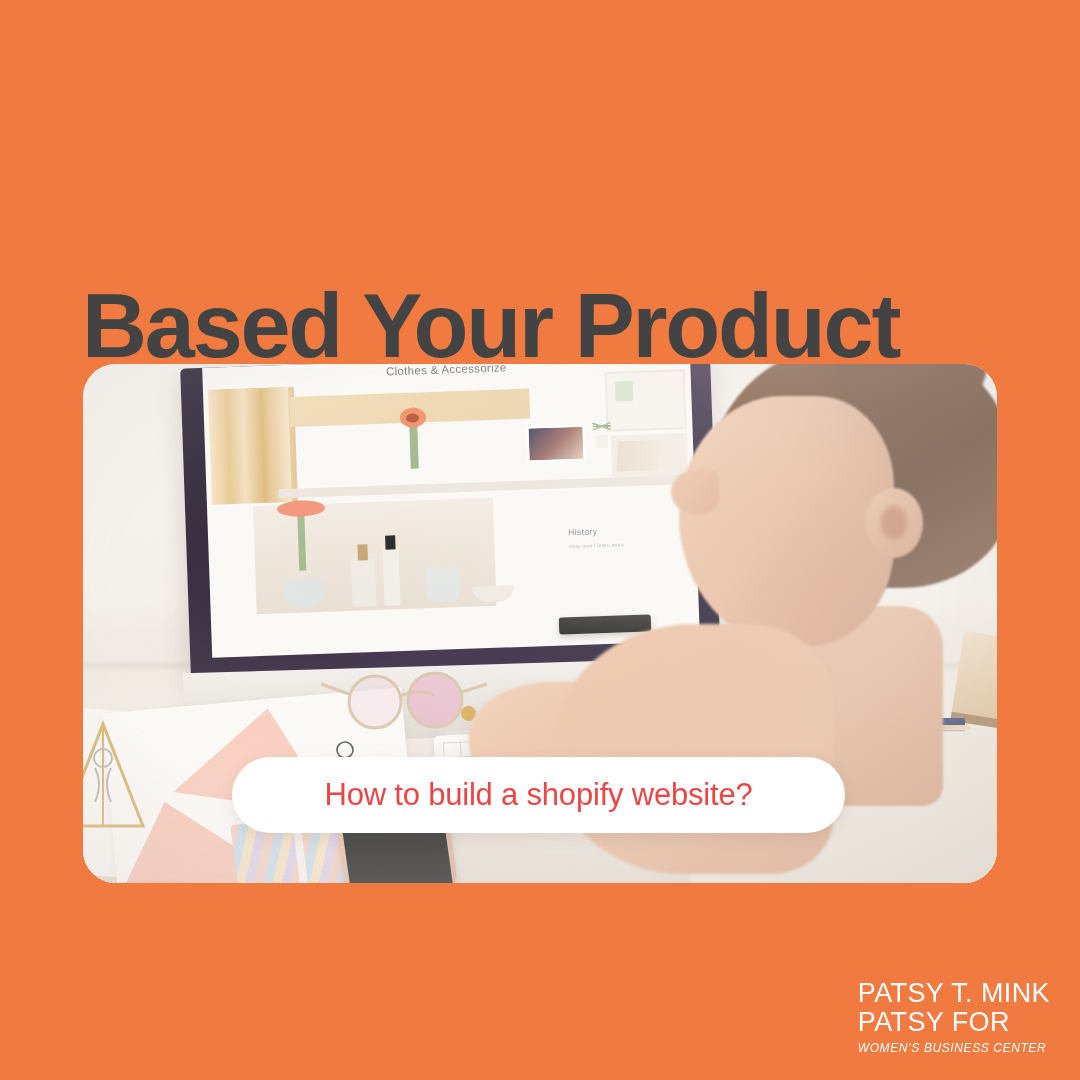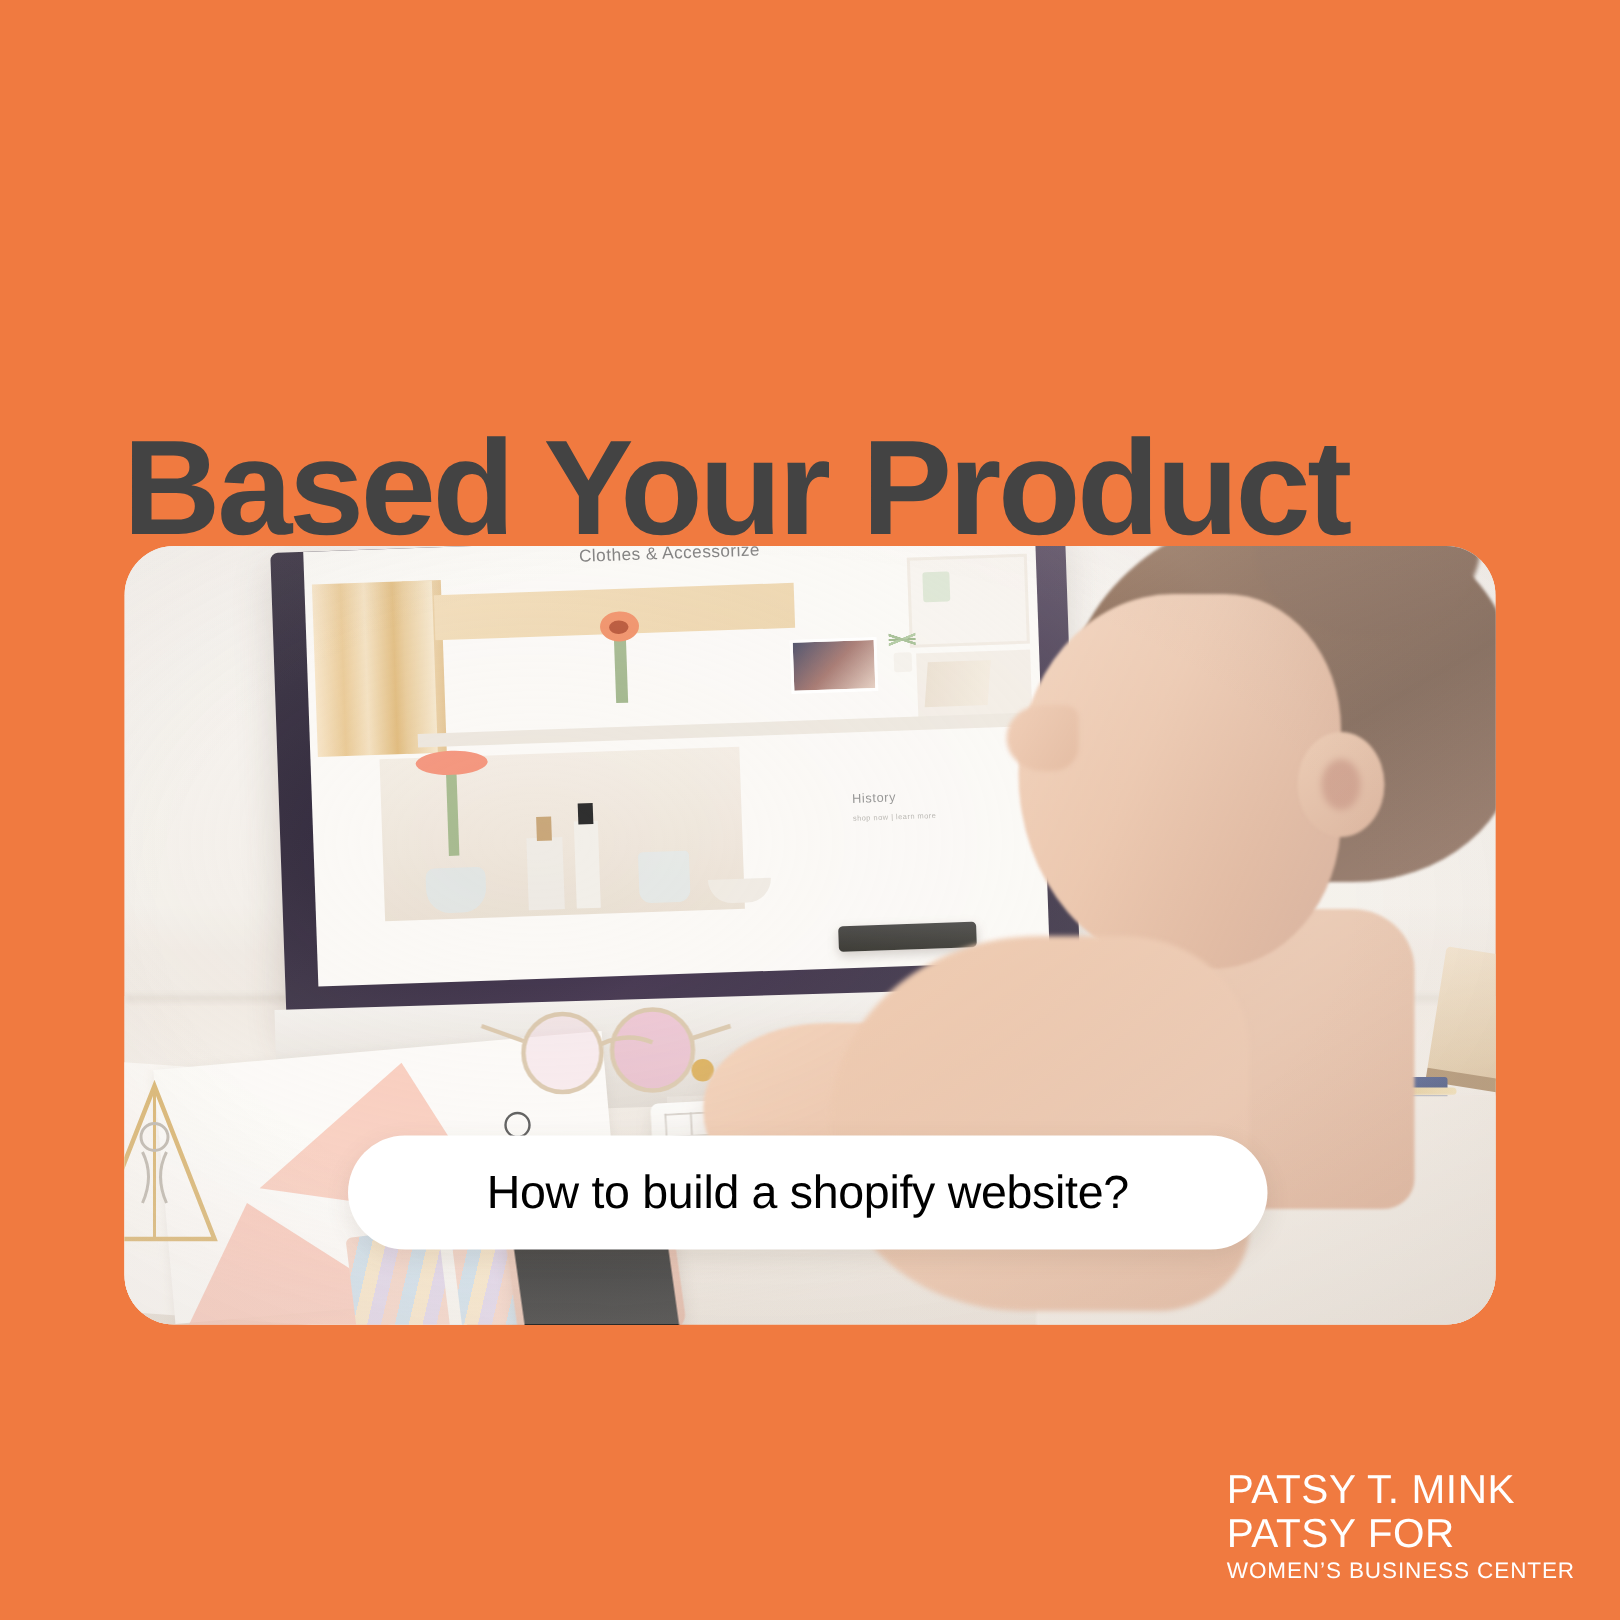--- a/index.html
+++ b/index.html
@@ -480,21 +480,21 @@
     left:232px; top:757px;
     width:613px; height:76px;
     background:#ffffff;
     border-radius:38px;
     display:flex; align-items:center; justify-content:center;
     box-shadow:0 5px 16px rgba(90,70,60,.12);
   }
   .search-pill .q{
     font-family:"Liberation Sans", sans-serif;
     font-size:31px;
-    color:#000000;
+    color:#ef4444;
     letter-spacing:-0.2px;
     white-space:nowrap;
   }
 
   
   .logo{
     position:absolute;
     right:30px;
     bottom:22px;
     text-align:left;
@@ -504,25 +504,26 @@
   .logo .l-line{
     display:block;
     font-size:27px;
     line-height:28.5px;
     letter-spacing:.4px;
     font-weight:normal;
     white-space:nowrap;
   }
   .logo .l-sub{
     display:block;
-    font-size:15px;
+    font-size:12px;
     line-height:20px;
     letter-spacing:.6px;
     margin-top:2px;
     white-space:nowrap;
+    font-style:italic;
   }
 </style>
 </head>
 <body>
 
 <div id="poster">
 
   <h1 class="headline">
     <span class="hl-line">Based Your Product</span>
     <span class="hl-line">Based Website</span>

